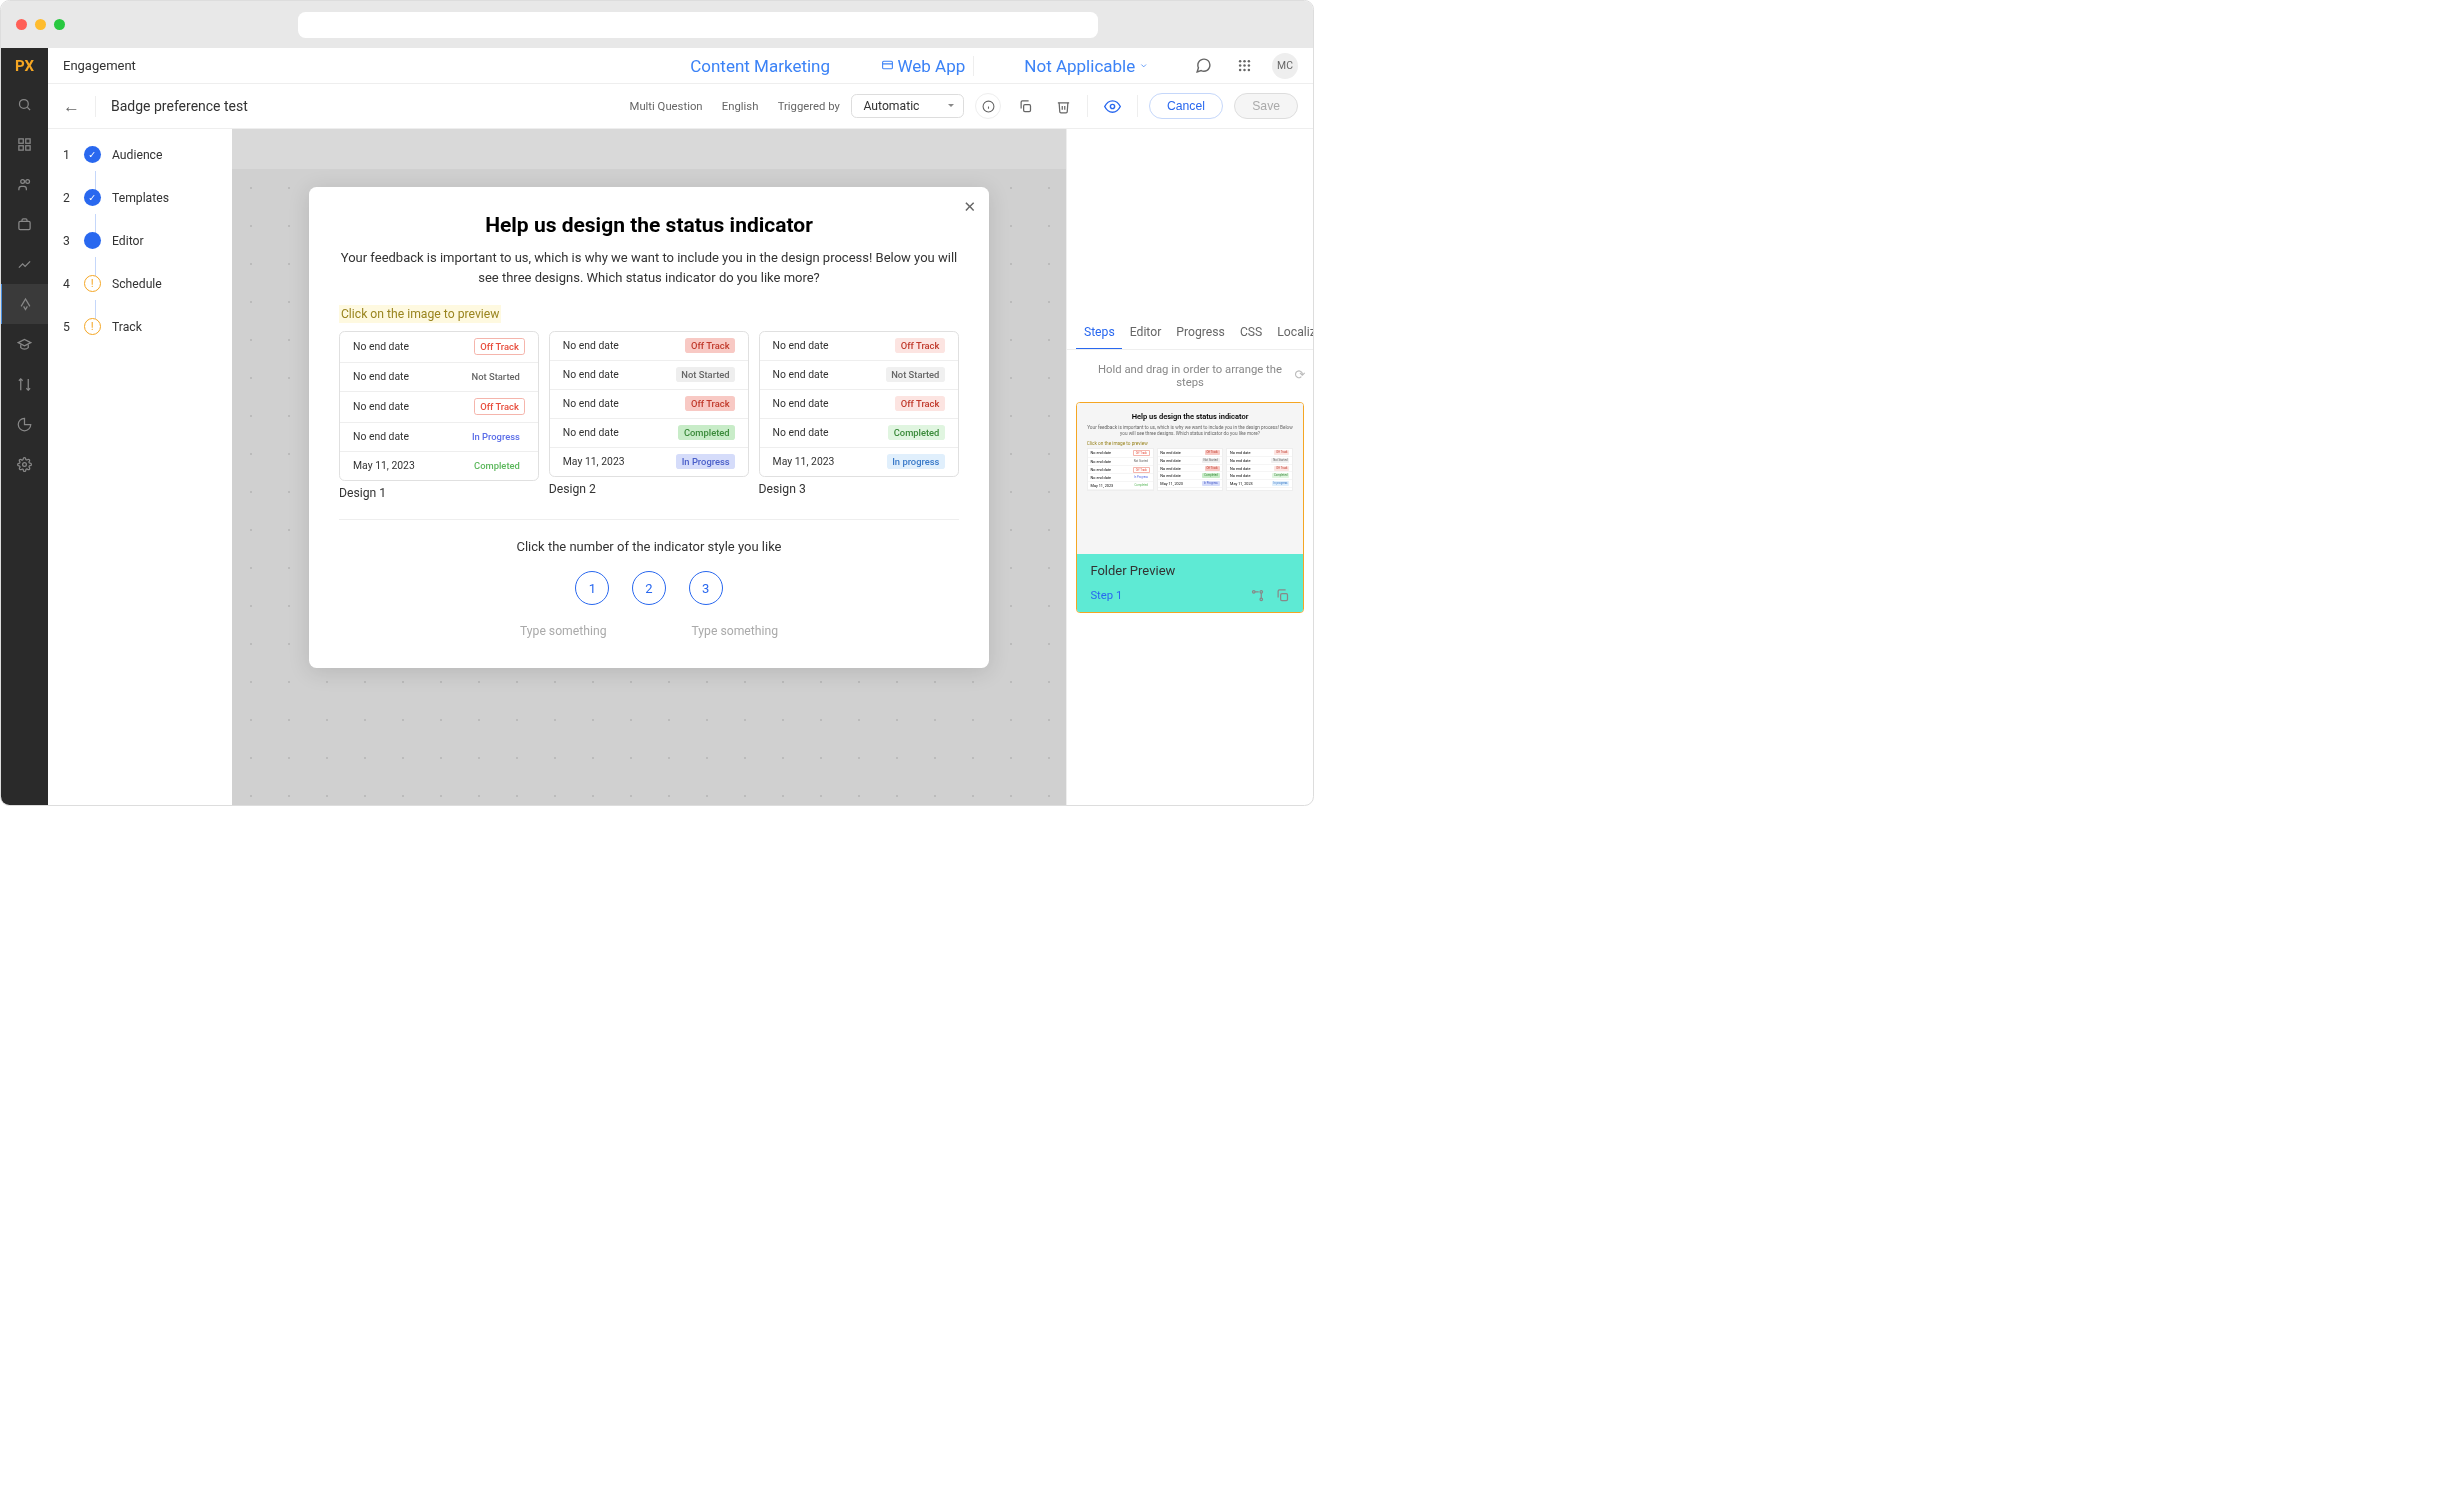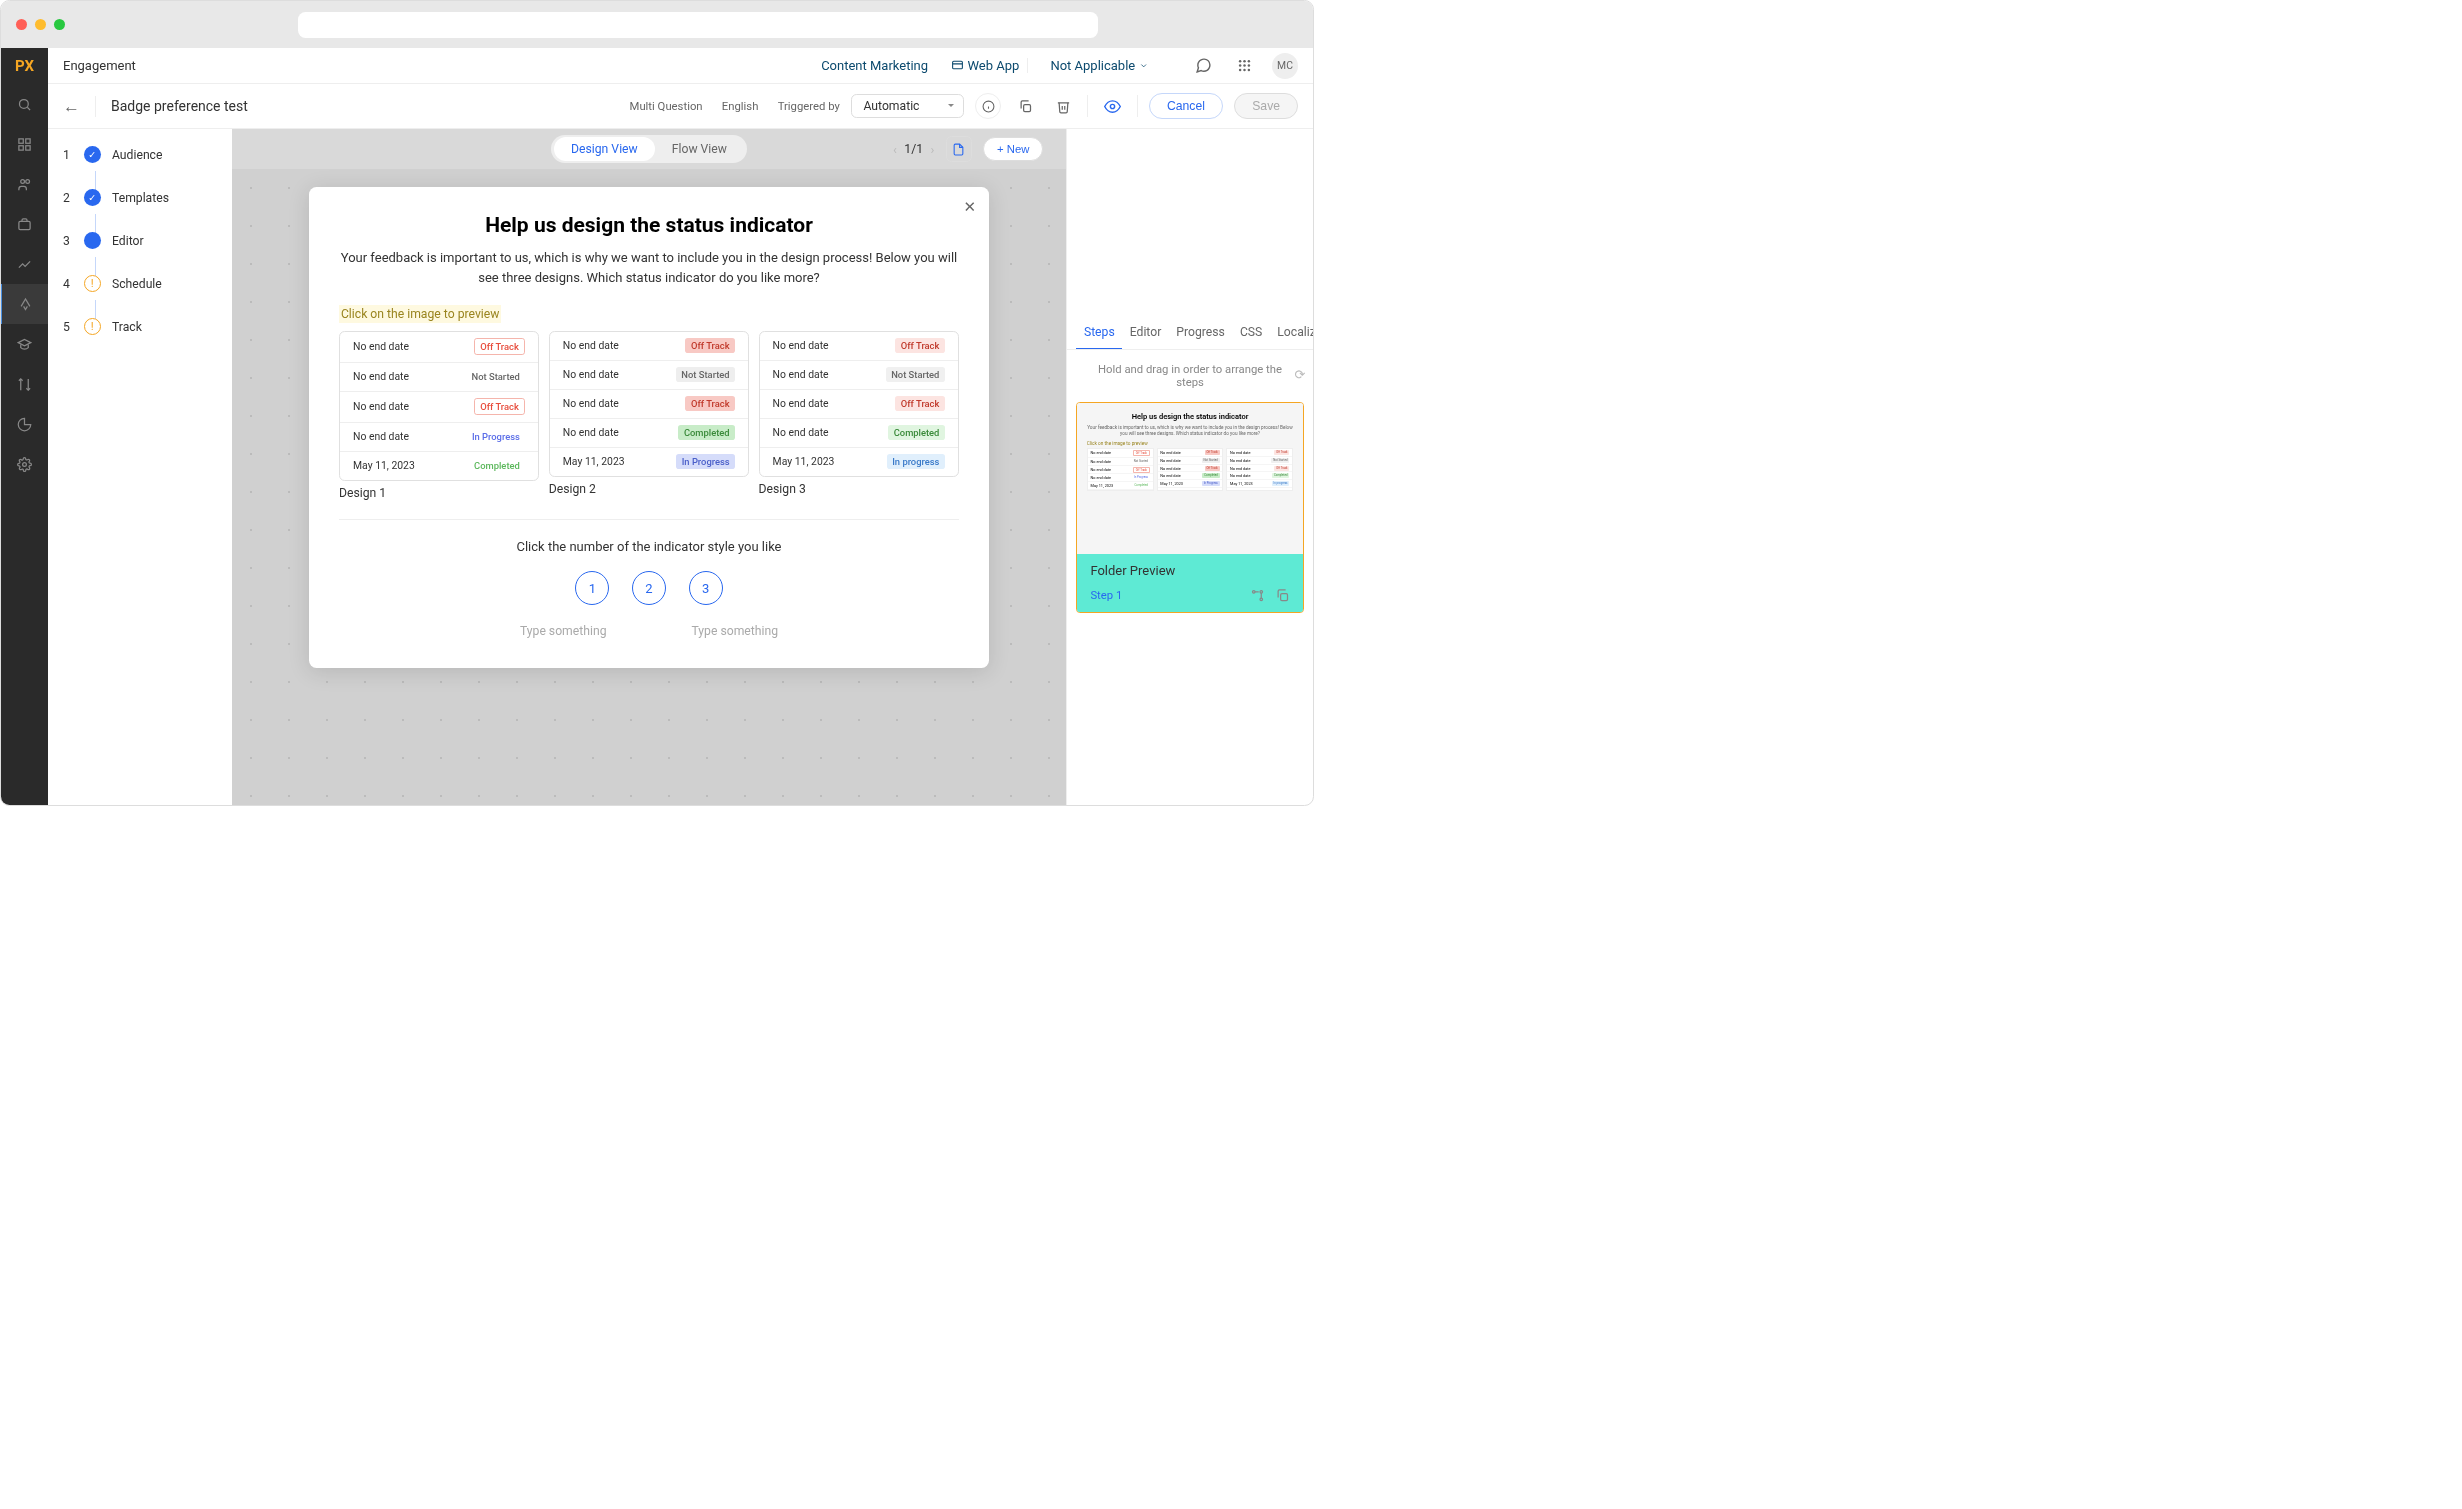--- a/index.html
+++ b/index.html
@@ -13,21 +13,21 @@
 .url-bar { flex: 1; max-width: 800px; height: 26px; background: #fff; border-radius: 7.5px; margin-left: 226px; }
 .app { display: flex; height: calc(100% - 47px); }
 .sidebar { width: 47px; background: #2a2a2a; display: flex; flex-direction: column; align-items: center; padding-top: 0; }
 .logo { width: 47px; height: 36px; display: flex; align-items: center; justify-content: center; color: #f5a623; font-weight: bold; font-size: 15px; }
 .side-icon { width: 47px; height: 40px; display: flex; align-items: center; justify-content: center; color: #888; cursor: pointer; }
 .side-icon.active { background: #3a3a3a; border-left: 1.9px solid #4a90e2; }
 .main { flex: 1; display: flex; flex-direction: column; }
 .topbar { height: 36px; display: flex; align-items: center; padding: 0 15px; border-bottom: 0.9px solid #eee; gap: 22.6px; }
 .topbar-title { font-size: 13px; color: #333; }
 .topbar-tabs { display: flex; gap: 22.6px; margin-left: auto; margin-right: 19px; align-items: center; }
-.topbar-tab { font-size: 13px; color: #0c4a6e; cursor: pointer; display: flex; align-items: center; gap: 3.8px; }
+.topbar-tab { font-size: 17px; color: #3b82f6; cursor: pointer; display: flex; align-items: center; gap: 3.8px; margin-left: 28px; }
 .top-dropdown { display: flex; align-items: center; gap: 5.6px; padding-right: 7.5px; border-right: 0.9px solid #eee; }
 .topbar-icons { display: flex; gap: 15px; align-items: center; }
 .icon-btn { width: 26px; height: 26px; display: flex; align-items: center; justify-content: center; color: #666; cursor: pointer; }
 .avatar { width: 26px; height: 26px; border-radius: 50%; background: #eee; display: flex; align-items: center; justify-content: center; font-size: 10.4px; color: #666; }
 .subbar { height: 45px; display: flex; align-items: center; padding: 0 15px; border-bottom: 0.9px solid #eee; gap: 15px; }
 .back-btn { color: #666; font-size: 17px; cursor: pointer; padding-right: 15px; border-right: 0.9px solid #eee; }
 .page-title { font-size: 14px; color: #333; }
 .subbar-right { margin-left: auto; display: flex; align-items: center; gap: 11.3px; }
 .subbar-label { font-size: 11.3px; color: #666; margin-left: 8px; }
 .dropdown { border: 0.9px solid #ddd; border-radius: 5.6px; padding: 3.8px 26px 3.8px 11.3px; font-size: 12.2px; color: #333; position: relative; cursor: pointer; min-width: 113px; }
@@ -292,40 +292,20 @@
               <div class="step-circle step-pending">!</div>
               <div class="step-label">Schedule</div>
             </div>
             <div class="step-item">
               <div class="step-num">5</div>
               <div class="step-circle step-pending">!</div>
               <div class="step-label">Track</div>
             </div>
           </div>
         <div class="canvas-col">
-          <div class="canvas-toolbar">
-            <div class="view-toggle">
-              <div class="view-tab active">Design View</div>
-              <div class="view-tab">Flow View</div>
-            </div>
-            <div class="canvas-right-tools">
-              <div class="pager">
-                <span class="pager-arrow">‹</span>
-                <span>1/1</span>
-                <span class="pager-arrow">›</span>
-              </div>
-              <div class="icon-btn" style="border:0.9px solid #ddd;border-radius:5.6px;color:#2968ef">
-                  <svg width="13" height="13" viewBox="0 0 24 24" fill="none" stroke="currentColor" stroke-width="2">
-                    <path d="M14 2H6a2 2 0 0 0-2 2v16a2 2 0 0 0 2 2h12a2 2 0 0 0 2-2V8z"></path>
-                    <polyline points="14 2 14 8 20 8"></polyline>
-                  </svg>
-                </div>
-              <button class="new-btn">+ New</button>
-            </div>
-          </div>
           <div class="canvas-bg"></div>
           <div class="modal">
             <div class="modal-close">✕</div>
             <div class="modal-title">Help us design the status indicator</div>
             <div class="modal-desc">Your feedback is important to us, which is why we want to include you in the design process! Below you will see three designs. Which status indicator do you like more?</div>
             <div class="modal-hint">Click on the image to preview</div>
             <div class="designs" id="designs-container">
                 <div class="design-wrap">
                   <div class="design-card">
                     <div class="design-row">

